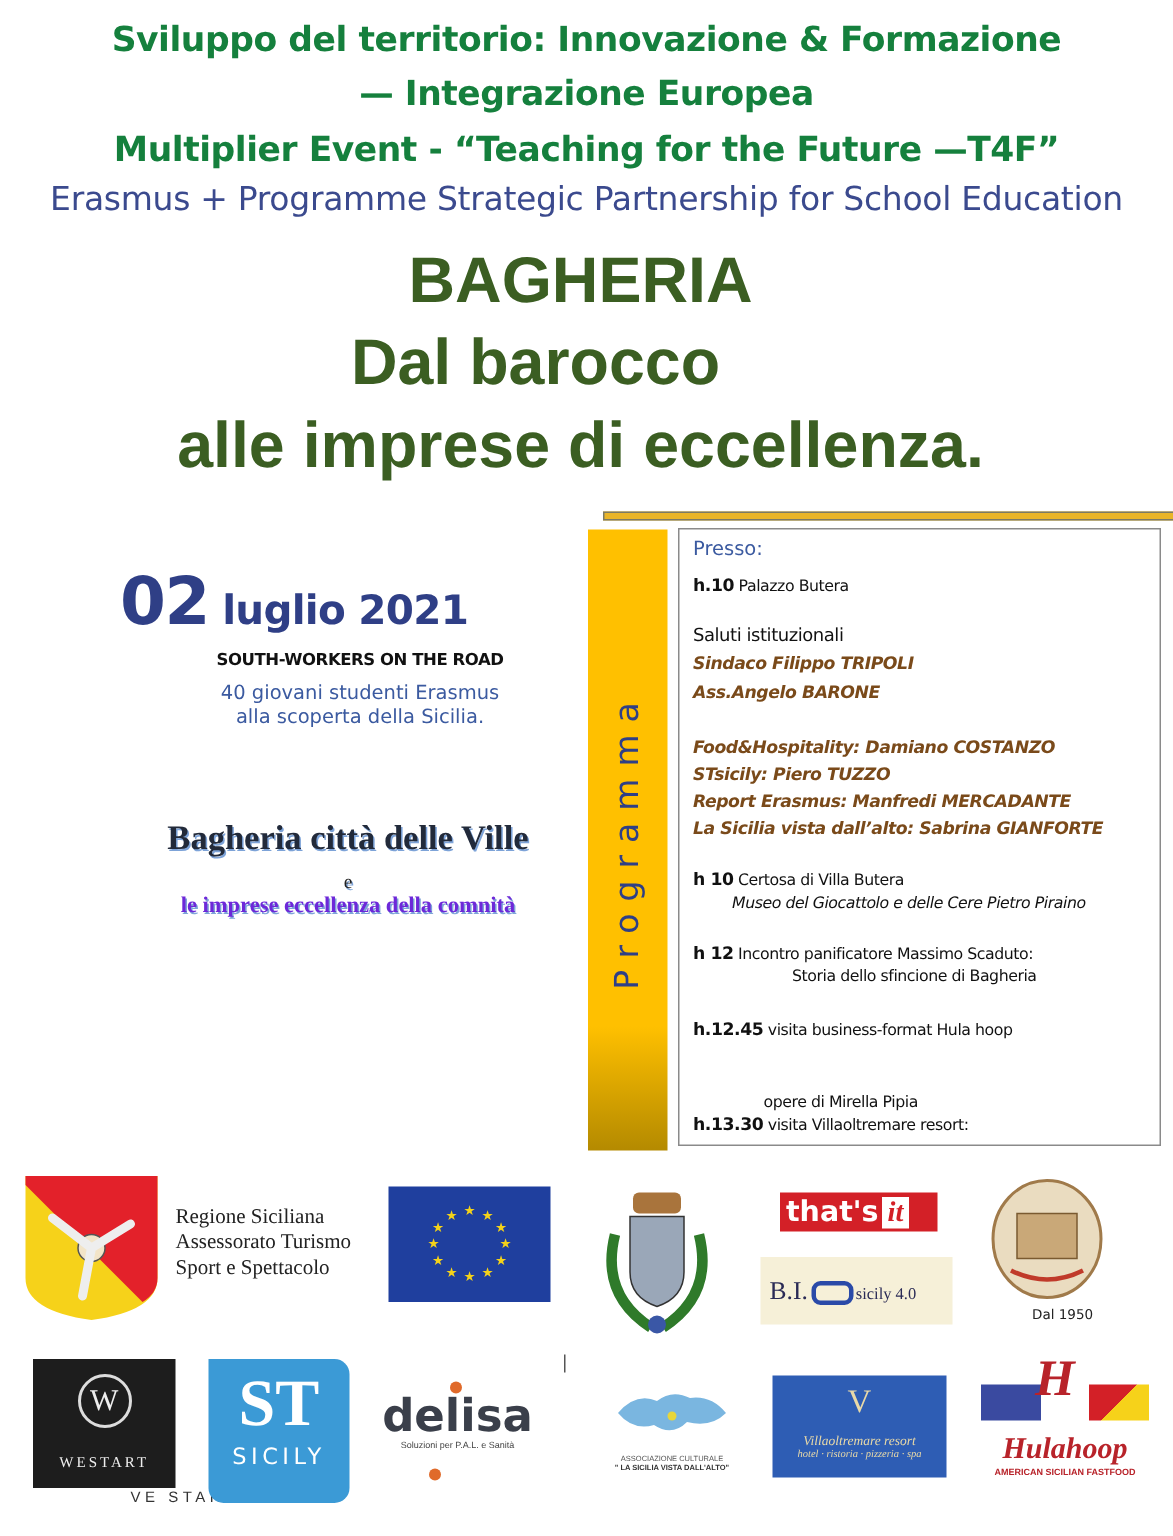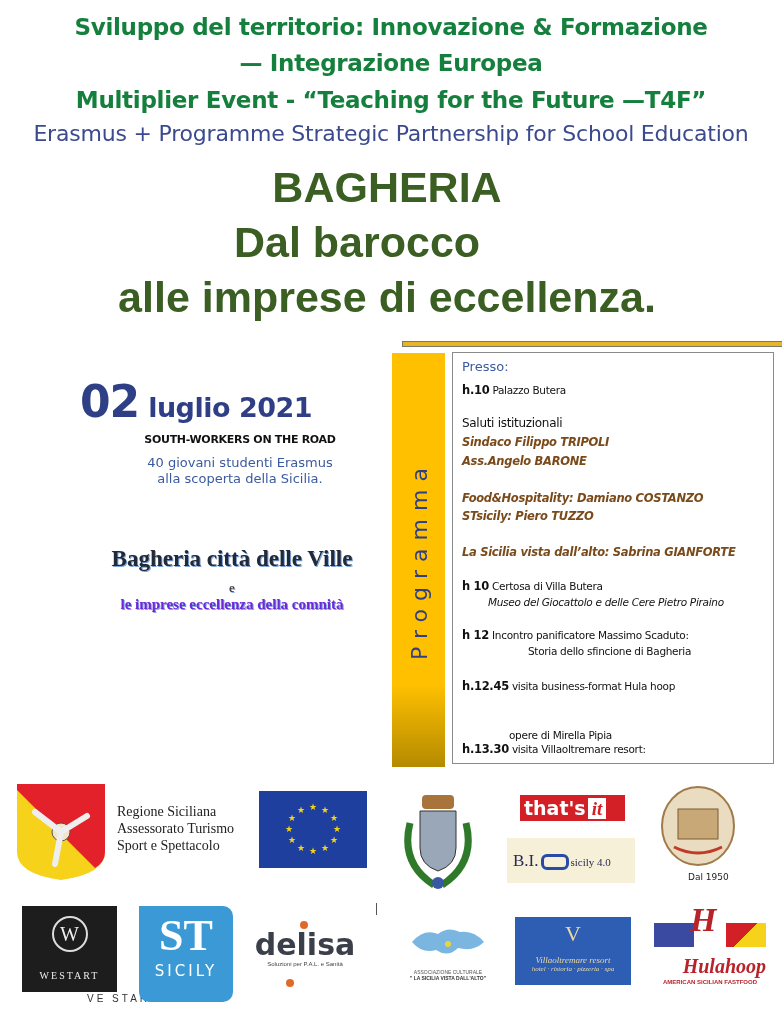--- a/index.html
+++ b/index.html
@@ -63,20 +63,21 @@
   <span class="prog-label">Programma</span>
 </div>
 <div class="abs prog-box">
   <div class="pl presso" style="top:6px;">Presso:</div>
   <div class="pl" style="top:30px;"><b>h.10</b><span> Palazzo Butera</span></div>
   <div class="pl" style="top:63px; font-size:12px;">Saluti istituzionali</div>
   <div class="pl ital" style="top:82px;">Sindaco Filippo TRIPOLI</div>
   <div class="pl ital" style="top:101px;">Ass.Angelo BARONE</div>
   <div class="pl ital" style="top:138px;">Food&amp;Hospitality: Damiano COSTANZO</div>
   <div class="pl ital" style="top:156px;">STsicily: Piero TUZZO</div>
+  <div class="pl ital" style="top:174px;">Report Erasmus: Manfredi MERCADANTE</div>
   <div class="pl ital" style="top:192px;">La Sicilia vista dall’alto: Sabrina GIANFORTE</div>
   <div class="pl" style="top:226px;"><b>h 10</b><span> Certosa di Villa Butera</span></div>
   <div class="pl ital2" style="top:243px; left:35px;">Museo del Giocattolo e delle Cere Pietro Piraino</div>
   <div class="pl" style="top:275px;"><b>h 12</b><span> Incontro panificatore Massimo Scaduto:</span></div>
   <div class="pl" style="top:292px; left:35px;margin-left:40px;">Storia dello sfincione di Bagheria</div>
   <div class="pl" style="top:326px;"><b>h.12.45</b><span> visita business-format Hula hoop</span></div>
   <div class="pl" style="top:359px;margin-top:30px;"><b>h.13.30</b><span> visita Villaoltremare resort:</span></div>
   <div class="pl" style="top:376px; left:56px;">opere di Mirella Pipia</div>
 </div>
 
@@ -161,15 +162,15 @@
 </div>
 <div class="logo" style="left:515px; top:917px; width:116px; height:68px; background:#2e5db4; color:#e8d9a8; text-align:center;">
   <div style="font-family:'Liberation Serif', serif; font-size:22px; margin-top:4px;">V</div>
   <div style="font-family:'Liberation Serif', serif; font-style:italic; font-size:9px; margin-top:8px;">Villaoltremare resort</div>
   <div style="font-family:'Liberation Serif', serif; font-style:italic; font-size:7px;">hotel · ristoria · pizzeria · spa</div>
 </div>
 <div class="logo" style="left:654px; top:897px; width:112px; height:95px; text-align:center;">
   <div style="position:absolute; left:0; top:26px; width:40px; height:24px; background:#3a4aa0;"></div>
   <div style="position:absolute; right:0; top:26px; width:40px; height:24px; background:linear-gradient(135deg,#d32027 50%,#f6d21a 50%);"></div>
   <div style="position:absolute; left:36px; top:4px; font-family:'Liberation Serif', serif; font-style:italic; font-weight:bold; font-size:34px; color:#b8232a;">H</div>
-  <div style="position:absolute; left:0; width:112px; top:58px; font-family:'Liberation Serif', serif; font-style:italic; font-weight:bold; font-size:20px; color:#b8232a;text-align:right;">Hulahoop</div>
+  <div style="position:absolute; left:0; width:112px; top:58px; font-family:'Liberation Serif', serif; font-style:italic; font-weight:bold; font-size:20px; color:#b8232a;">Hulahoop</div>
   <div style="position:absolute; left:0; width:112px; top:82px; font-size:6px; color:#b8232a; font-weight:bold;">AMERICAN SICILIAN FASTFOOD</div>
 </div>
 
 </body></html>

